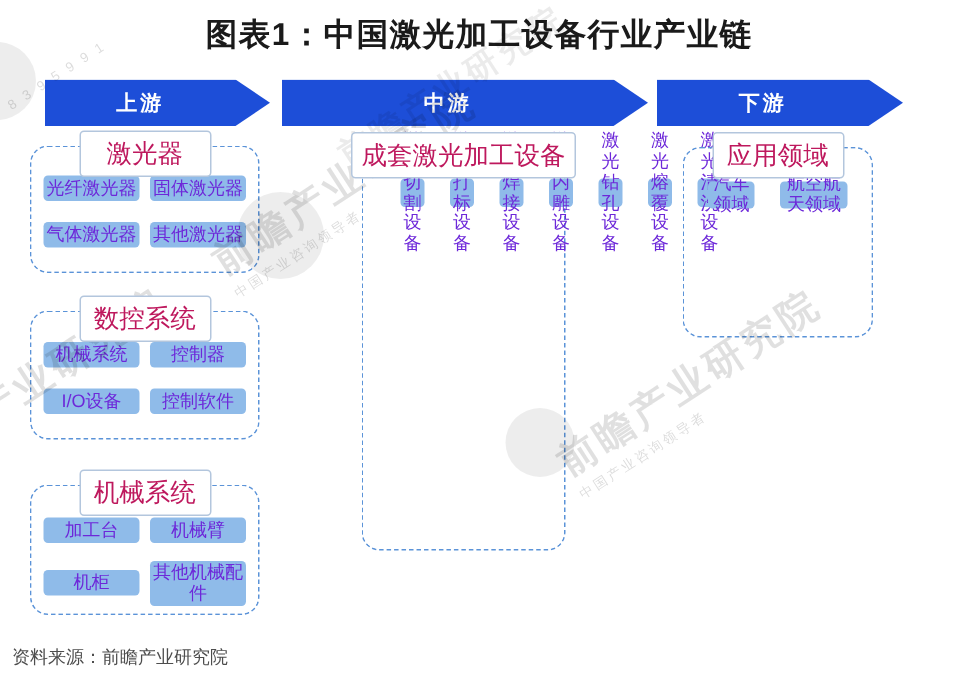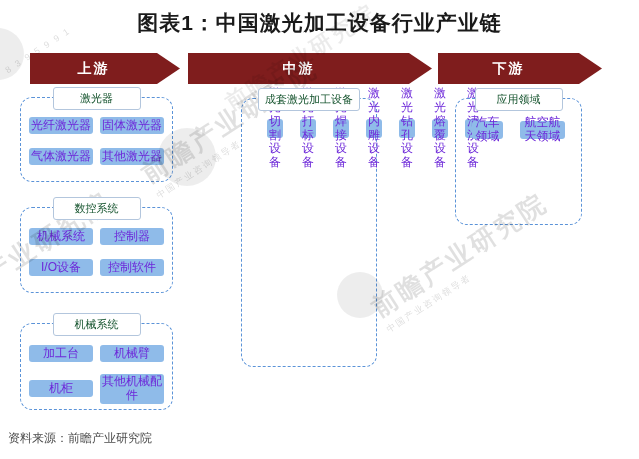--- a/index.html
+++ b/index.html
@@ -6,38 +6,38 @@
   .canvas{
     position:relative;width:639px;height:459px;background:#ffffff;
     font-family:"Liberation Sans","DejaVu Sans",sans-serif;overflow:hidden;
   }
   .title{
     position:absolute;top:9px;left:0;width:100%;text-align:center;
     font-size:21px;font-weight:bold;color:#1a1a1a;letter-spacing:1px;
   }
   
   .arrow{
-    position:absolute;top:53px;height:31px;background:#7f1d1d;
+    position:absolute;top:53px;height:31px;background:#1d4ed8;
     clip-path:polygon(0 0,calc(100% - 23px) 0,100% 50%,calc(100% - 23px) 100%,0 100%);
     display:flex;align-items:center;justify-content:center;
     padding-right:23px;box-sizing:border-box;
     color:#ffffff;font-size:14px;font-weight:bold;letter-spacing:2px;
   }
   #arrow-up{left:30px;width:150px;}
   #arrow-mid{left:188px;width:244px;}
   #arrow-down{left:438px;width:164px;}
   
   .group{
     position:absolute;border:1px dashed #5b93d8;border-radius:12px;box-sizing:border-box;
   }
   .ghead{
     position:absolute;top:-11px;left:50%;transform:translateX(-50%);
     background:#ffffff;border:1px solid #b3c6dd;border-radius:3px;
     min-width:88px;padding:3px 6px;box-sizing:border-box;
-    font-size:11px;color:#14532d;text-align:center;white-space:nowrap;z-index:2;
+    font-size:17px;color:#be185d;text-align:center;white-space:nowrap;z-index:2;
   }
   .item{
     background:#8fbbe9;border-radius:3px;color:#6d28d9;font-size:12px;
     display:flex;align-items:center;justify-content:center;text-align:center;
     line-height:1.15;min-height:17px;box-sizing:border-box;padding:1px 2px;
   }
   .grid2{
     display:grid;grid-template-columns:1fr 1fr;column-gap:7px;row-gap:14px;
     padding:19px 8px 0 8px;align-items:center;
   }

